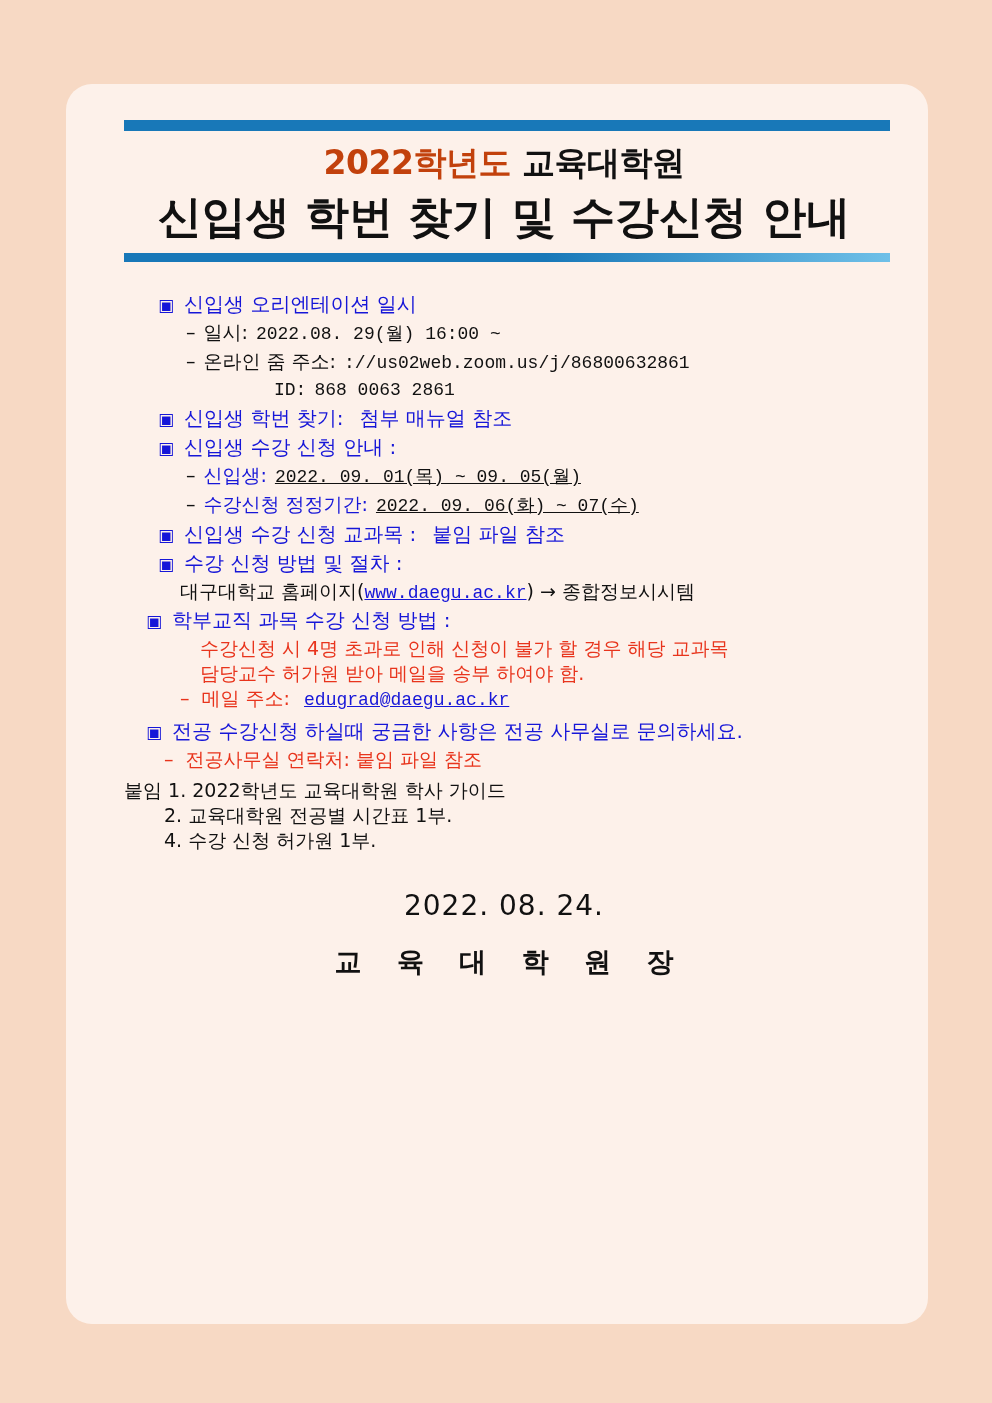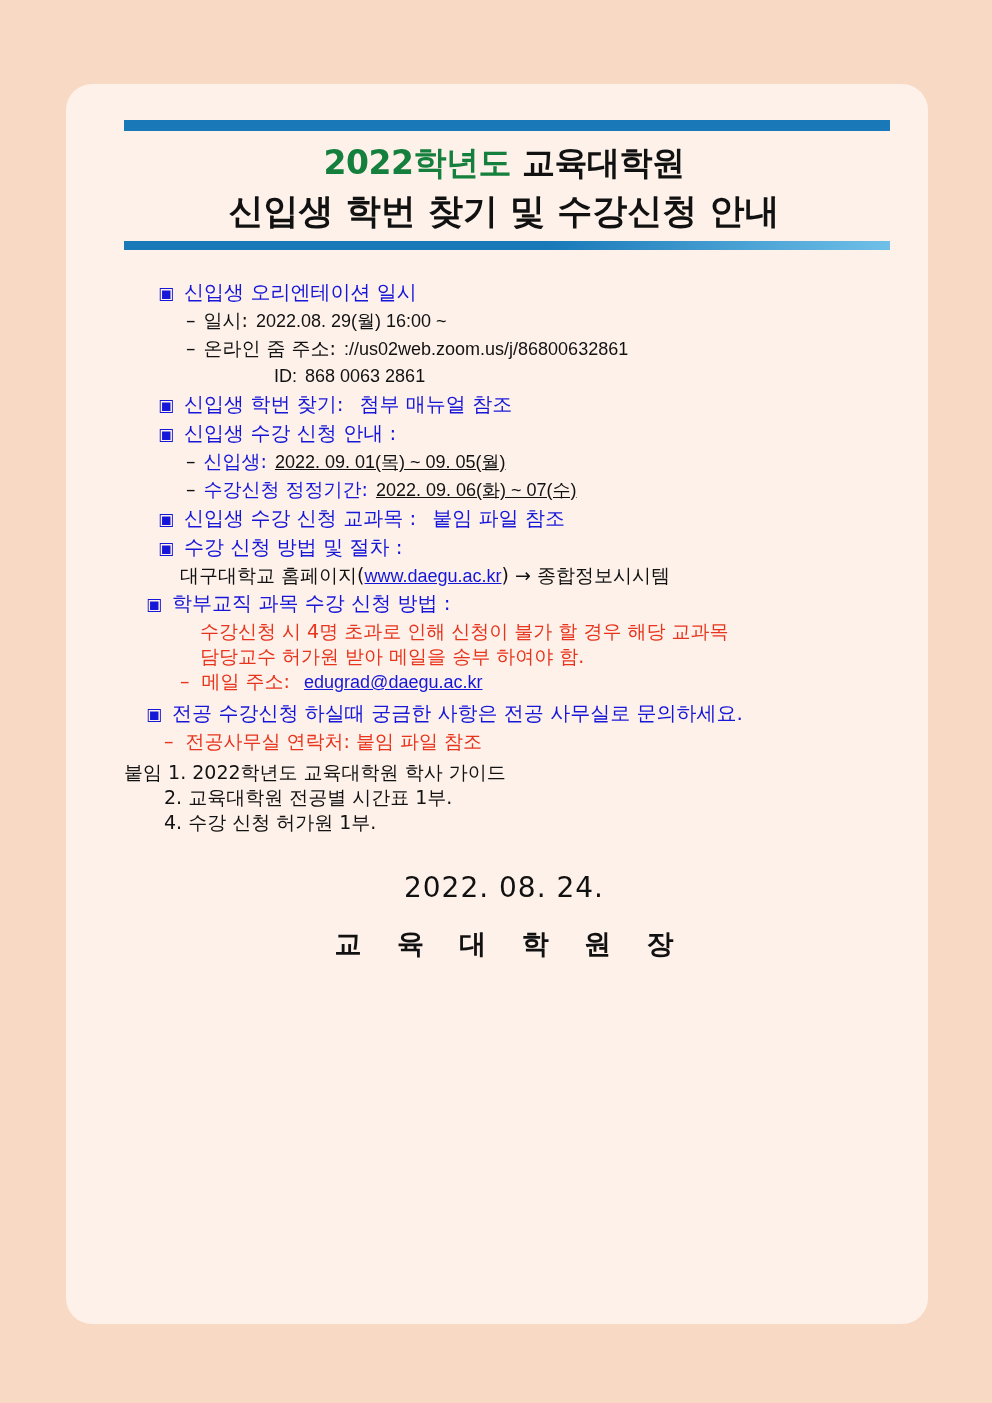--- a/index.html
+++ b/index.html
@@ -44,26 +44,26 @@
   .title-line1 {
     text-align: center;
     font-size: 33px;
     font-weight: bold;
     color: #111111;
     letter-spacing: -0.5px;
     margin: 10px 0 2px 0;
     white-space: nowrap;
   }
   .title-line1 .blue {
-    color: #15803d;
+    color: #c2410c;
     text-align: center;
   }
   .title-line2 {
     text-align: center;
-    font-size: 35px;
+    font-size: 44px;
     font-weight: bold;
     color: #111111;
     letter-spacing: 0px;
     margin: 2px 0 6px 0;
     white-space: nowrap;
   }
   
   .body {
     margin-top: 32px;
     font-size: 19.5px;
@@ -81,21 +81,21 @@
     font-size: 17px;
     margin-right: 10px;
     line-height: 1;
   }
   .l1 { margin-left: 34px; font-size: 20px; font-weight: 500; }
   .l2 { margin-left: 62px; font-size: 19px; color: #111111; }
   .l2 .dash { color:#111111; margin-right:8px; }
   .l3 { margin-left: 150px; font-size: 19px; color: #111111; }
   .blue-t { color: #1616d8; }
   .u { text-decoration: underline; }
-  .mono { font-family: Liberation Sans, sans-serif; font-size: 18px; letter-spacing: 0px;}
+  .mono { font-family: Liberation Mono, monospace; font-size: 18px; letter-spacing: 0px;}
   .proc {
     margin-left: 56px;
     font-size: 19px;
     color: #111111;
     margin-bottom: 8px;
     white-space: nowrap;
   }
   .proc2 {
     margin-left: 70px;
     font-size: 19px;

